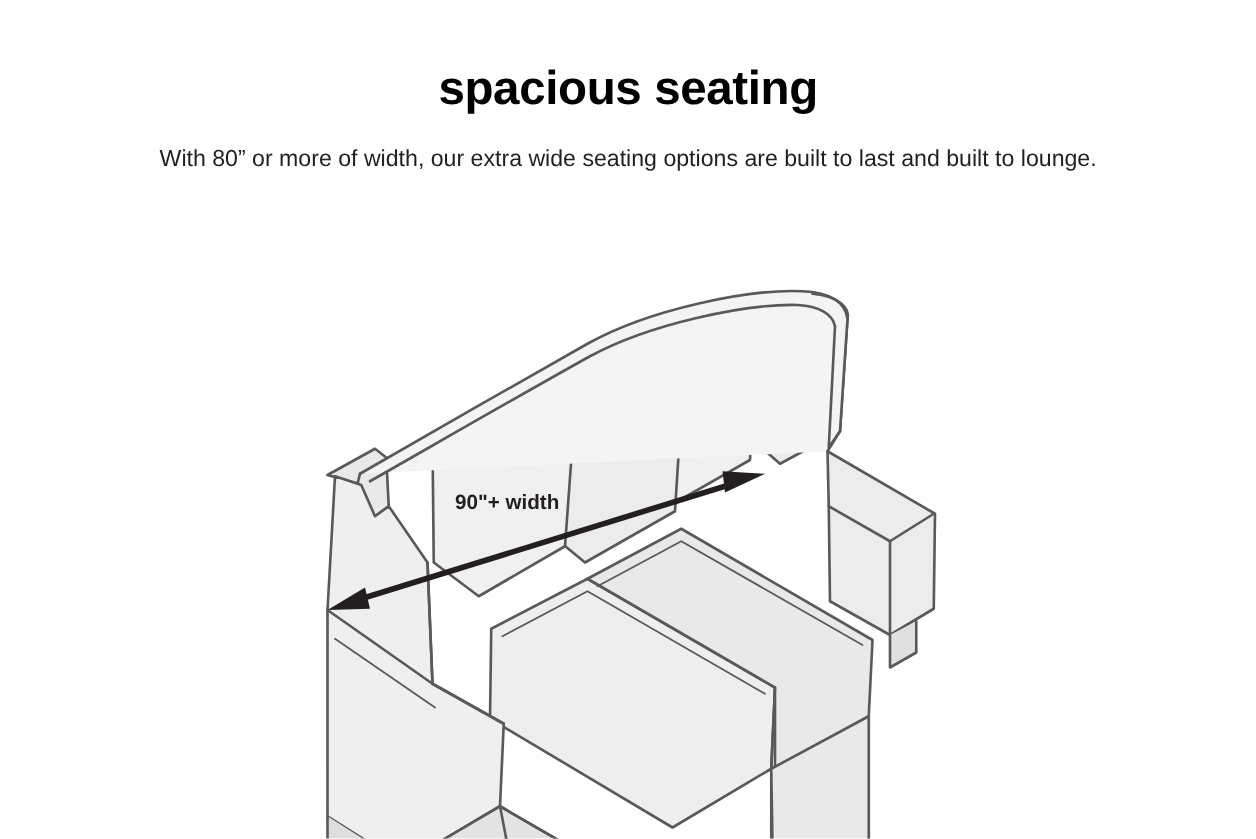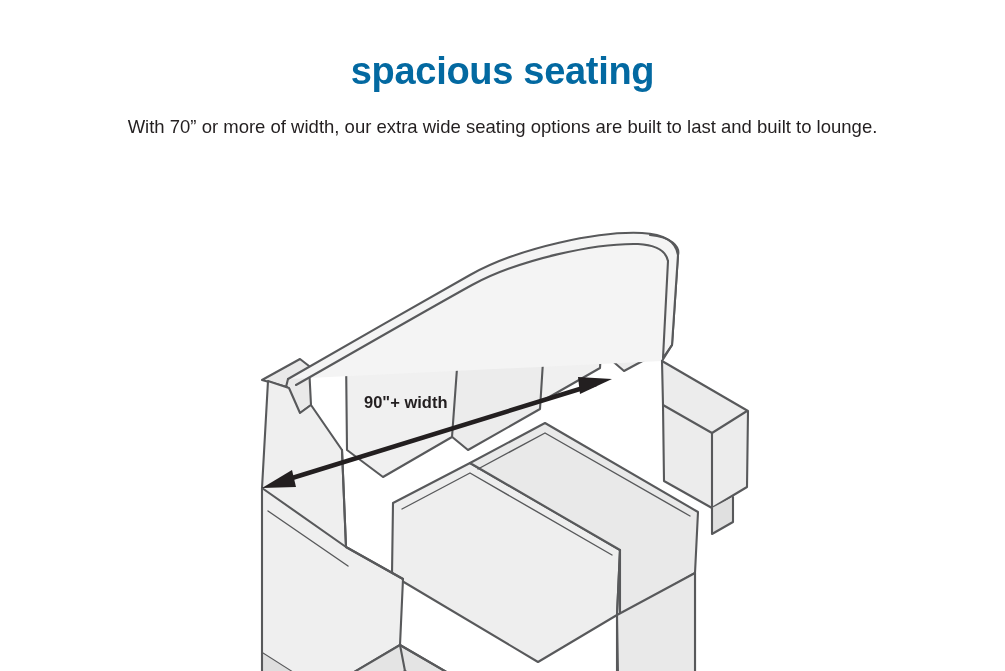--- a/index.html
+++ b/index.html
@@ -20,21 +20,21 @@
   }
   .headline {
     position: absolute;
     top: 50px;
     left: 0;
     width: 100%;
     text-align: center;
     font-size: 38px;
     font-weight: bold;
     letter-spacing: -0.3px;
-    color: #0369a1;
+    color: #000000;
   }
   .subhead {
     position: absolute;
     top: 113px;
     left: 50%;
     transform: translateX(-50%);
     width: 840px;
     text-align: center;
     font-size: 18.5px;
     line-height: 1.48;
@@ -62,21 +62,21 @@
   svg { display: block; }
 </style>
 </head>
 <body>
 
 <div class="page">
 
   <div class="headline">spacious seating</div>
 
   <div class="subhead">
-    <span class="subhead-line">With 70” or more of width, our extra wide seating options are built to last and built to lounge.</span>
+    <span class="subhead-line">With 80” or more of width, our extra wide seating options are built to last and built to lounge.</span>
   </div>
 
   <div class="illustration">
     <svg width="1005" height="496" viewBox="0 0 1005 496" xmlns="http://www.w3.org/2000/svg">
       <g fill="none" stroke="#58595b" stroke-width="2.1" stroke-linejoin="round" stroke-linecap="round">
 
         <path d="M597 105 L650 63 L678 80 L672 170 L624 196 L601 176 Z" fill="#ececec"></path>
 
         <path d="M489 133 L566 77 L605 101 L600 193 L530 233 L493 208 Z" fill="#f0f0f0"></path>
 

